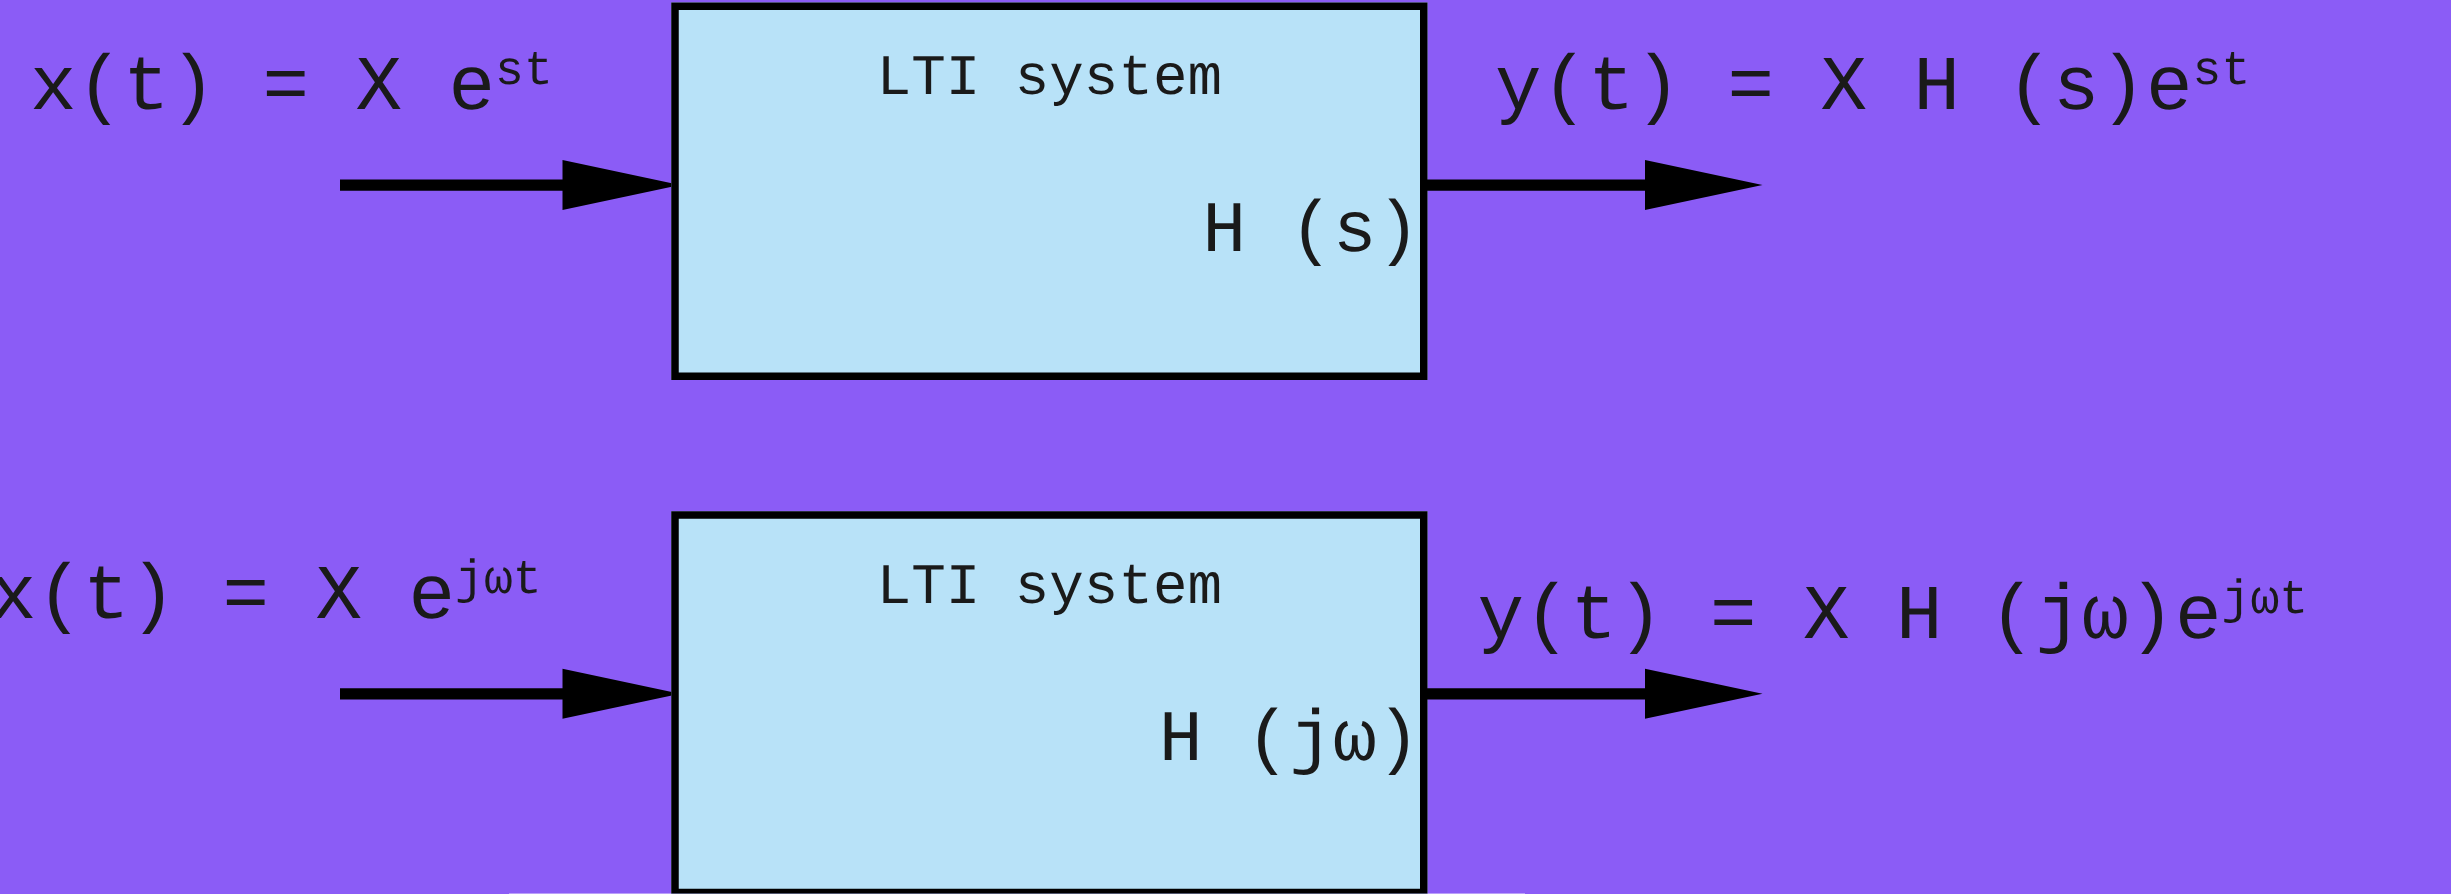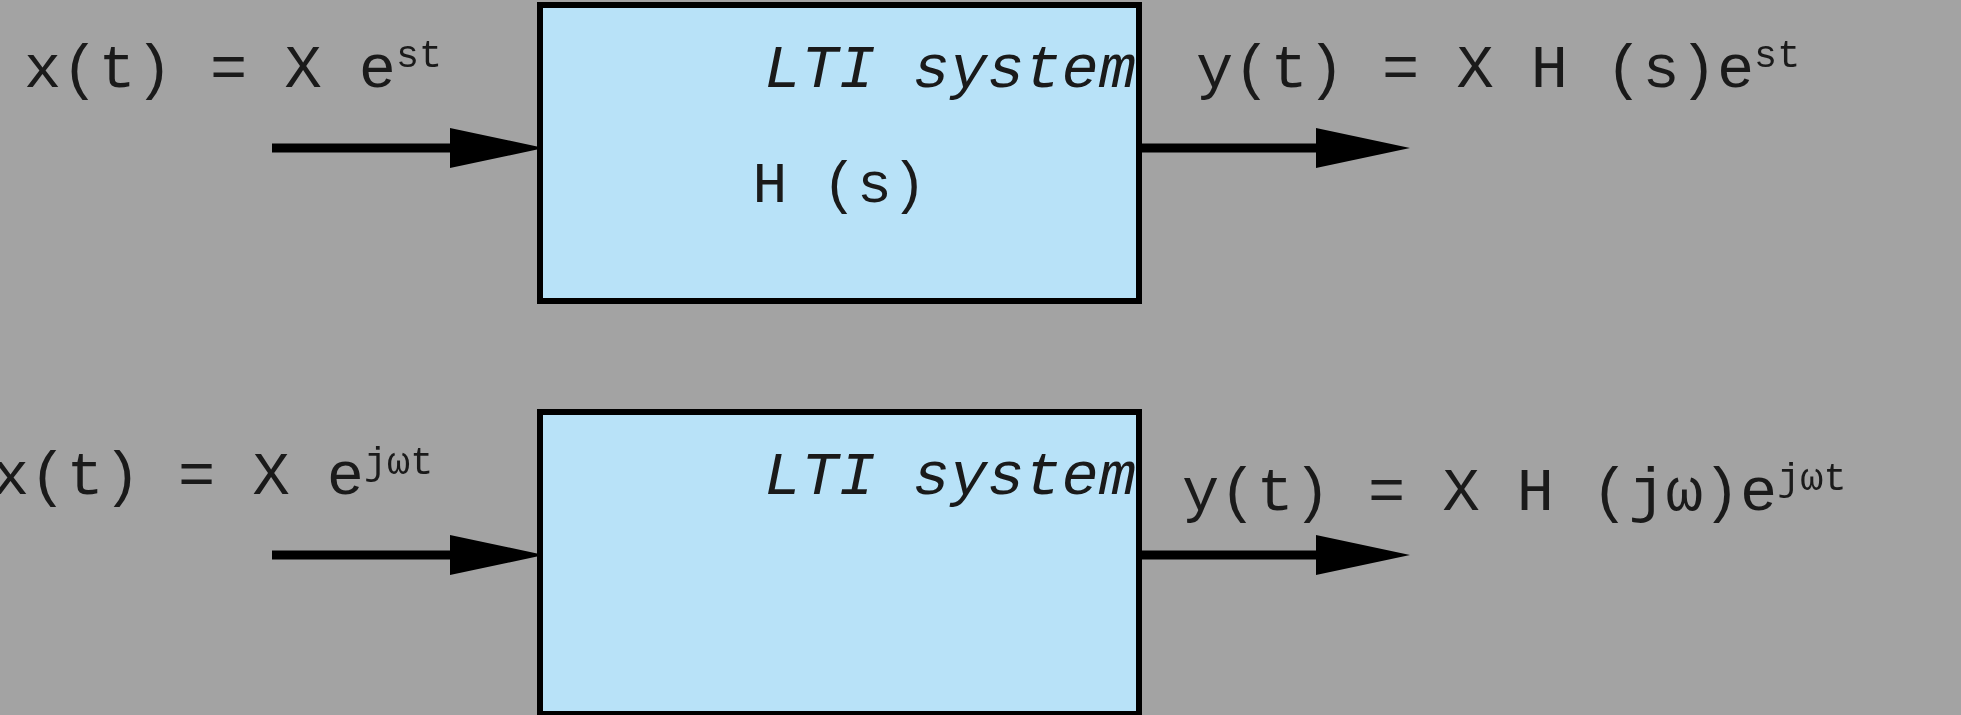--- a/index.html
+++ b/index.html
@@ -11,54 +11,53 @@
   body {
     font-family: "Liberation Mono", "DejaVu Sans Mono", monospace;
     color: #1a1a1a;
     -webkit-font-smoothing: antialiased;
   }
 
   #canvas {
     position: relative;
     width: 1961px;
     height: 715px;
-    background: #a3a3a3;
+    background: #8b5cf6;
     overflow: hidden;
   }
 
   
   .lti-block {
     position: absolute;
     box-sizing: border-box;
     background: #b8e2f8;
     border: 6px solid #000000;
   }
   #block-top    { left: 537px; top: 2px;   width: 605px; height: 302px; }
   #block-bottom { left: 537px; top: 409px; width: 605px; height: 308px; }
 
   .block-title {
     position: absolute;
     left: 0;
     width: 100%;
-    text-align: right;
+    text-align: center;
     white-space: pre;
-    font-size: 62px;
+    font-size: 46px;
     line-height: 1;
     letter-spacing: 0px;
     color: #1a1a1a;
-    font-style: italic;
   }
   #block-top .block-title    { top: 32px; }
   #block-bottom .block-title { top: 32px; }
 
   .block-fn {
     position: absolute;
     left: 0;
     width: 100%;
-    text-align: center;
+    text-align: right;
     white-space: pre;
     font-size: 58px;
     line-height: 1;
     color: #1a1a1a;
   }
   #block-top .block-fn    { top: 150px; }
   #block-bottom .block-fn { top: 150px; }
 
   
   .arrow {
@@ -123,20 +122,21 @@
 
   <div class="arrow" id="arrow-in-bottom">
     <svg width="272" height="40" viewBox="0 0 272 40" aria-hidden="true">
       <line x1="0" y1="20" x2="190" y2="20" stroke="#000000" stroke-width="9"></line>
       <polygon points="178,0 272,20 178,40" fill="#000000"></polygon>
     </svg>
   </div>
 
   <div class="lti-block" id="block-bottom">
     <div class="block-title">LTI system</div>
+    <div class="block-fn">H (jω)</div>
   </div>
 
   <div class="arrow" id="arrow-out-bottom">
     <svg width="272" height="40" viewBox="0 0 272 40" aria-hidden="true">
       <line x1="0" y1="20" x2="190" y2="20" stroke="#000000" stroke-width="9"></line>
       <polygon points="178,0 272,20 178,40" fill="#000000"></polygon>
     </svg>
   </div>
 
   <div class="eq" id="eq-out-bottom"><span>y(t) = X H (jω)e</span><sup>jωt</sup></div>

